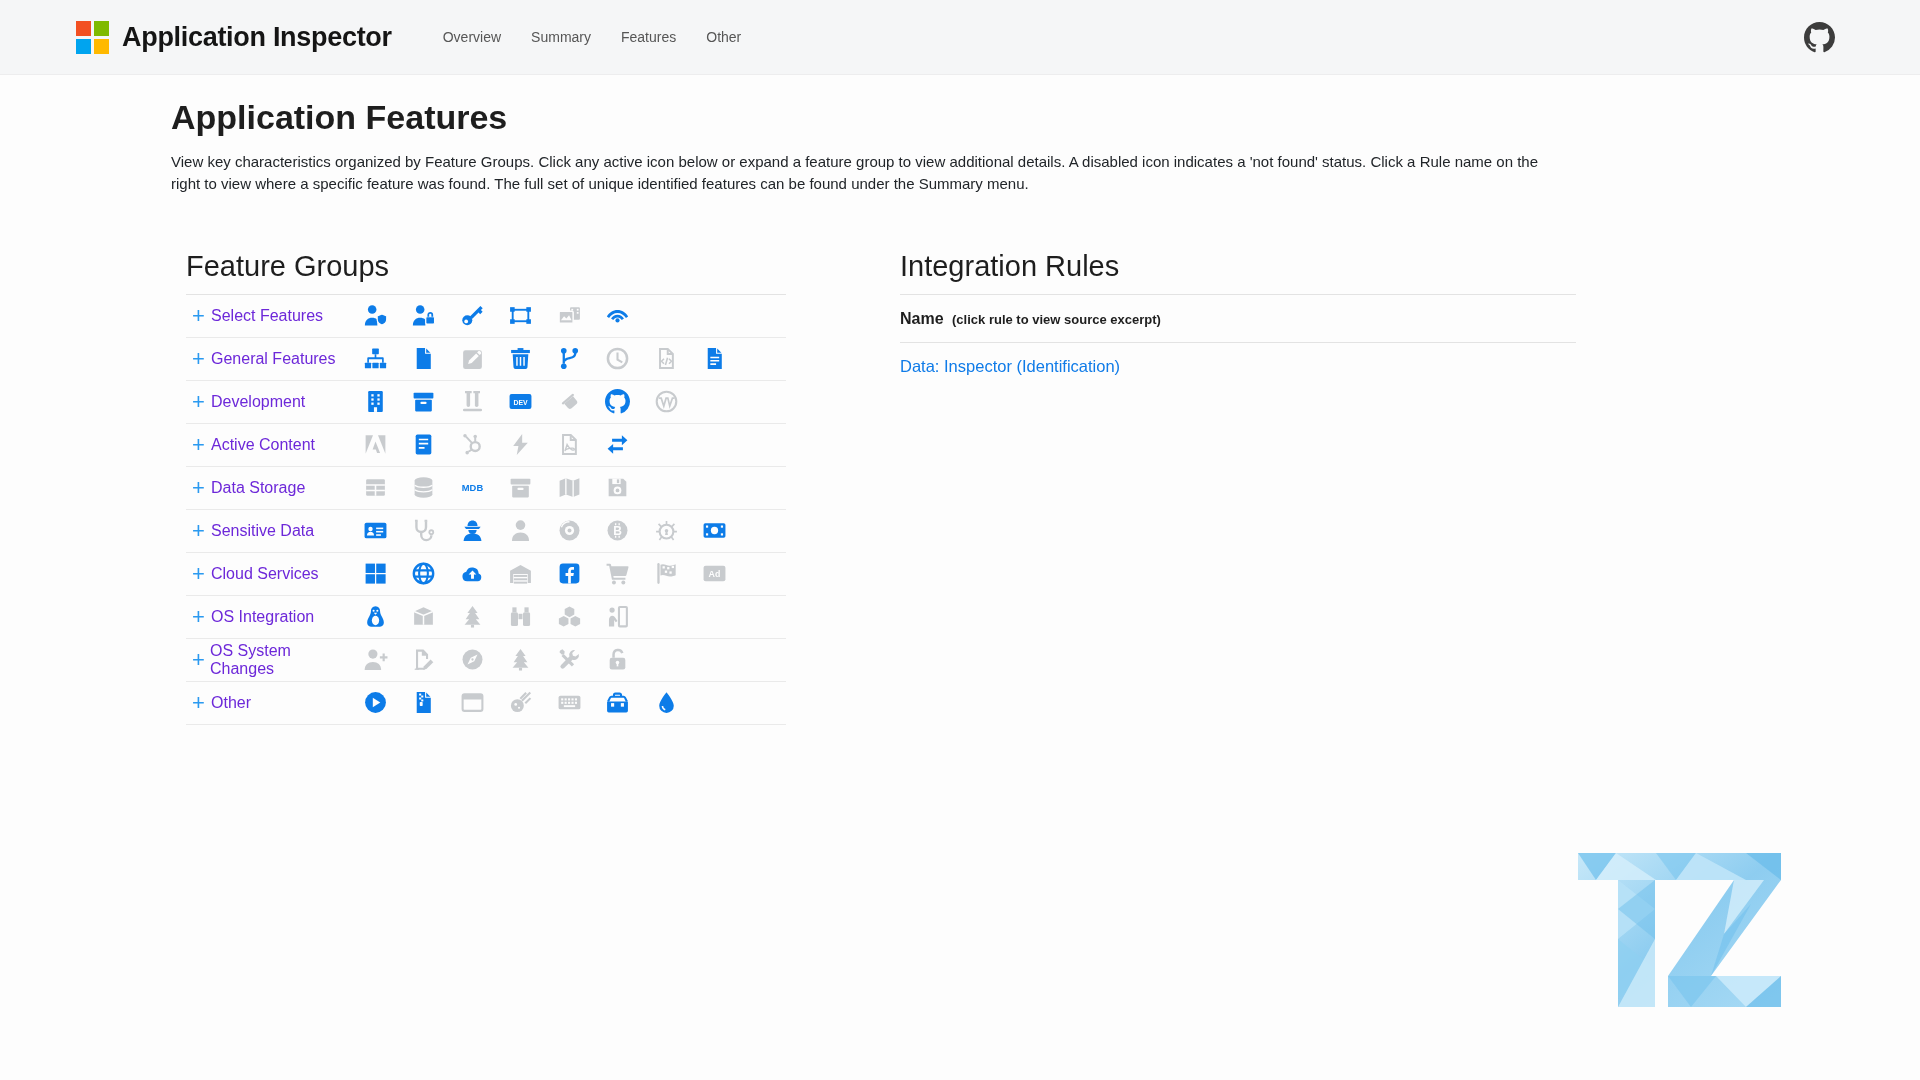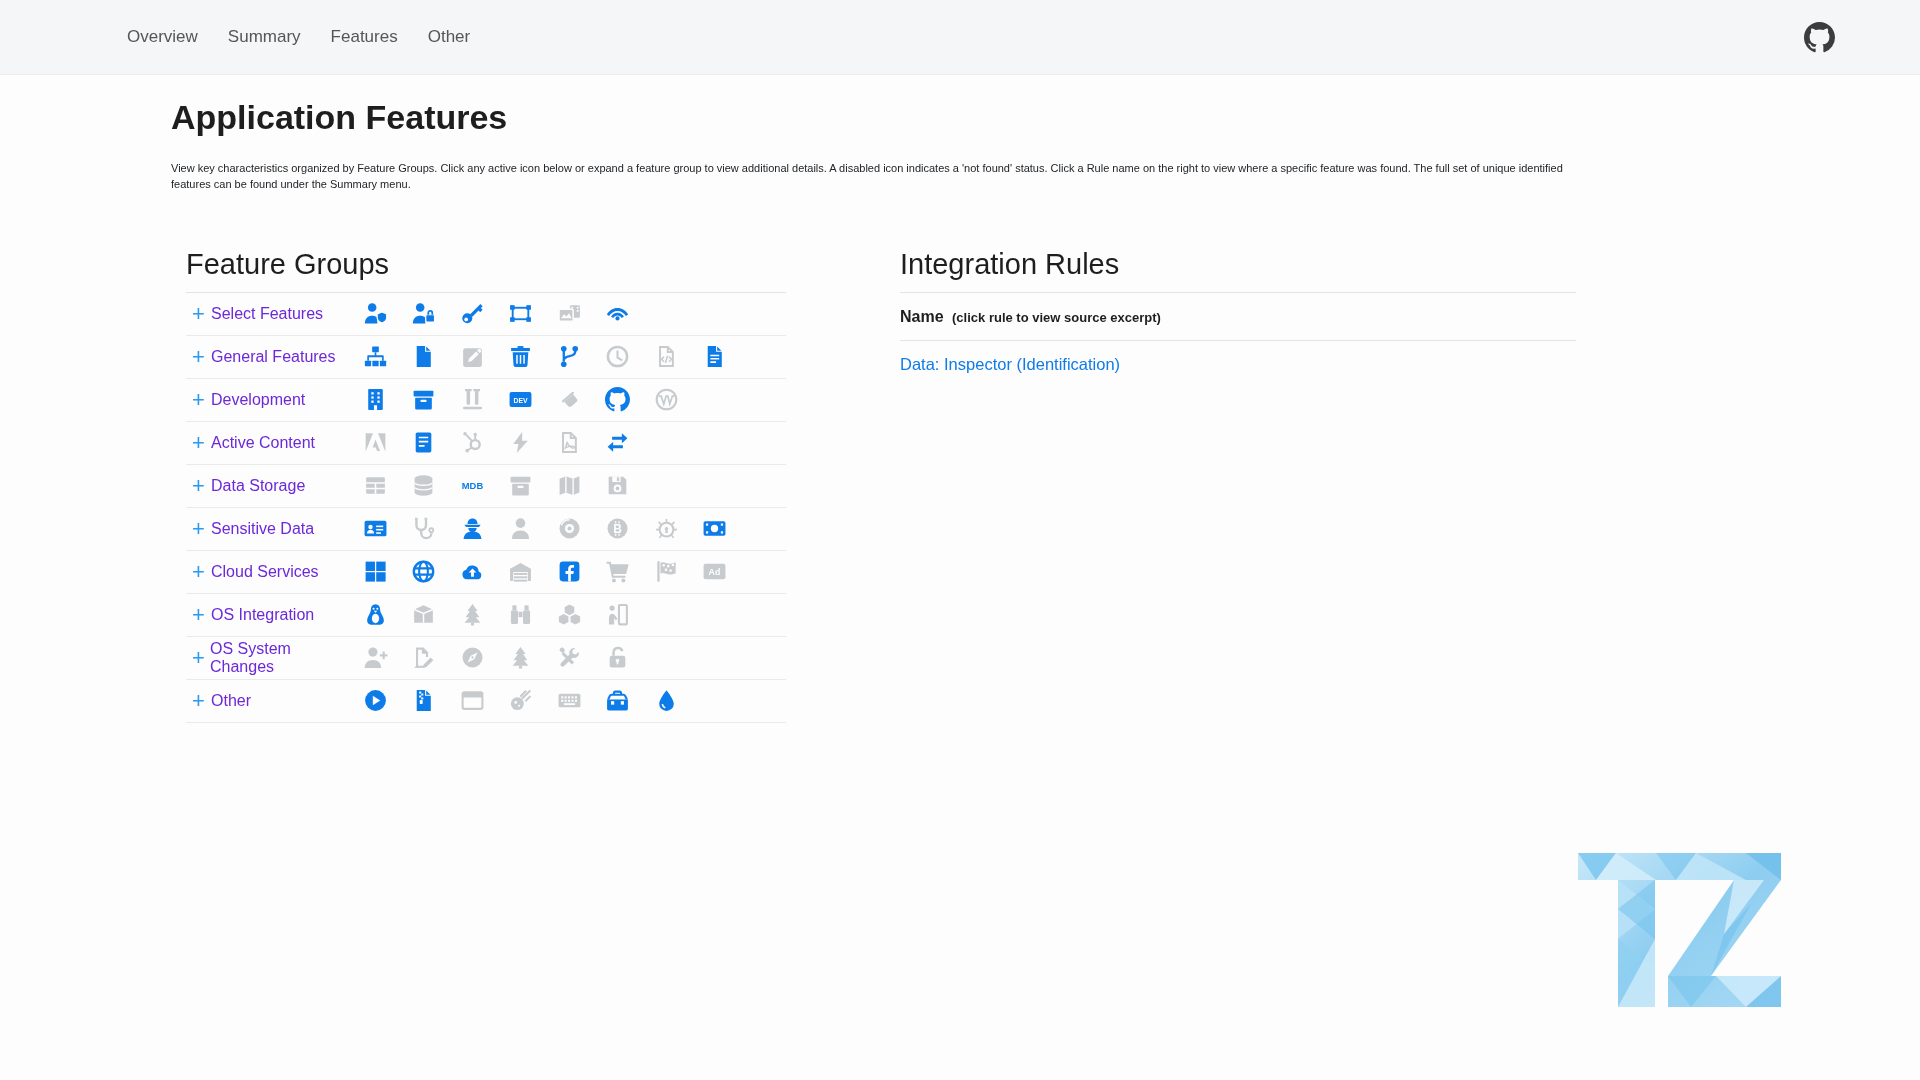--- a/index.html
+++ b/index.html
@@ -18,29 +18,29 @@
     border-bottom: 1px solid #ededee;
     display: flex;
     align-items: center;
     padding: 0 85px 0 76px;
   }
   .brand { display:flex; align-items:center; cursor:pointer; }
   .ms-logo { width:33px; height:33px; display:grid; grid-template-columns:1fr 1fr; grid-template-rows:1fr 1fr; gap:3px; }
   .ms-logo div { width:100%; height:100%; }
   .brand-title { font-size:27px; font-weight:bold; color:#151515; margin-left:13px; letter-spacing:-0.3px; }
   .nav-links { display:flex; margin-left:36px; }
-  .nav-link { font-size:17px; color:#565656; padding:10px 15px; cursor:pointer; }
+  .nav-link { font-size:14px; color:#565656; padding:10px 15px; cursor:pointer; }
   .nav-spacer { flex:1; }
   .gh-link { width:31px; height:31px; color:#3c3c3c; cursor:pointer; }
   .gh-link svg { width:31px; height:31px; display:block; }
 
   
   .main { padding: 23px 0 0 171px; }
   .page-title { font-size:34px; font-weight:700; color:#1e1e1e; }
-  .page-desc { margin-top:24px; font-size:11px; line-height:1.45; max-width:1398px; color:#212529; }
+  .page-desc { margin-top:14px; font-size:15px; line-height:1.45; max-width:1398px; color:#212529; }
 
   .columns { display:flex; margin-top:55px; }
   .col-groups { width:600px; margin-left:15px; }
   .col-rules  { width:676px; margin-left:114px; }
   .section-title { font-size:29px; font-weight:300; color:#1e1e1e; }
   .section-rule { border:none; border-top:1px solid #e3e3e3; margin-top:11px; }
 
   
   .fg-row { display:flex; align-items:center; height:43px; border-bottom:1px solid #eaeaea; }
   .fg-labelcell { width:165px; display:flex; align-items:center; padding-left:6px; }
@@ -59,20 +59,29 @@
   .rules-header .note { font-size:13px; font-weight:bold; color:#1e1e1e; margin-left:4px; }
   .rule-link { display:block; margin-top:14px; font-size:16.5px; color:#0f7be8; text-decoration:none; cursor:pointer; }
 
   
   .watermark { position:absolute; left:1576px; top:849px; width:210px; height:162px; }
 </style>
 </head>
 <body>
 
 <nav class="navbar">
+  <div class="brand">
+    <div class="ms-logo">
+      <div style="background:#f25022"></div>
+        <div style="background:#7fba00"></div>
+      <div style="background:#00a4ef"></div>
+        <div style="background:#ffb900"></div>
+    </div>
+    <span class="brand-title">Application Inspector</span>
+  </div>
   <div class="nav-links" id="nav-links">
       <span class="nav-link">Overview</span>
       <span class="nav-link">Summary</span>
       <span class="nav-link">Features</span>
       <span class="nav-link">Other</span>
     </div>
   <div class="nav-spacer"></div>
   <span class="gh-link">
     <svg viewBox="0 0 16 16" fill="currentColor">
         <path d="M8 0C3.58 0 0 3.58 0 8c0 3.54 2.29 6.53 5.47 7.59.4.07.55-.17.55-.38 0-.19-.01-.82-.01-1.49-2.01.37-2.53-.49-2.69-.94-.09-.23-.48-.94-.82-1.13-.28-.15-.68-.52-.01-.53.63-.01 1.08.58 1.23.82.72 1.21 1.87.87 2.33.66.07-.52.28-.87.51-1.07-1.78-.2-3.64-.89-3.64-3.95 0-.87.31-1.59.82-2.15-.08-.2-.36-1.02.08-2.12 0 0 .67-.21 2.2.82.64-.18 1.32-.27 2-.27s1.36.09 2 .27c1.53-1.04 2.2-.82 2.2-.82.44 1.1.16 1.92.08 2.12.51.56.82 1.27.82 2.15 0 3.07-1.87 3.75-3.65 3.95.29.25.54.73.54 1.48 0 1.07-.01 1.93-.01 2.2 0 .21.15.46.55.38A8.01 8.01 0 0 0 16 8c0-4.42-3.58-8-8-8z"></path>

